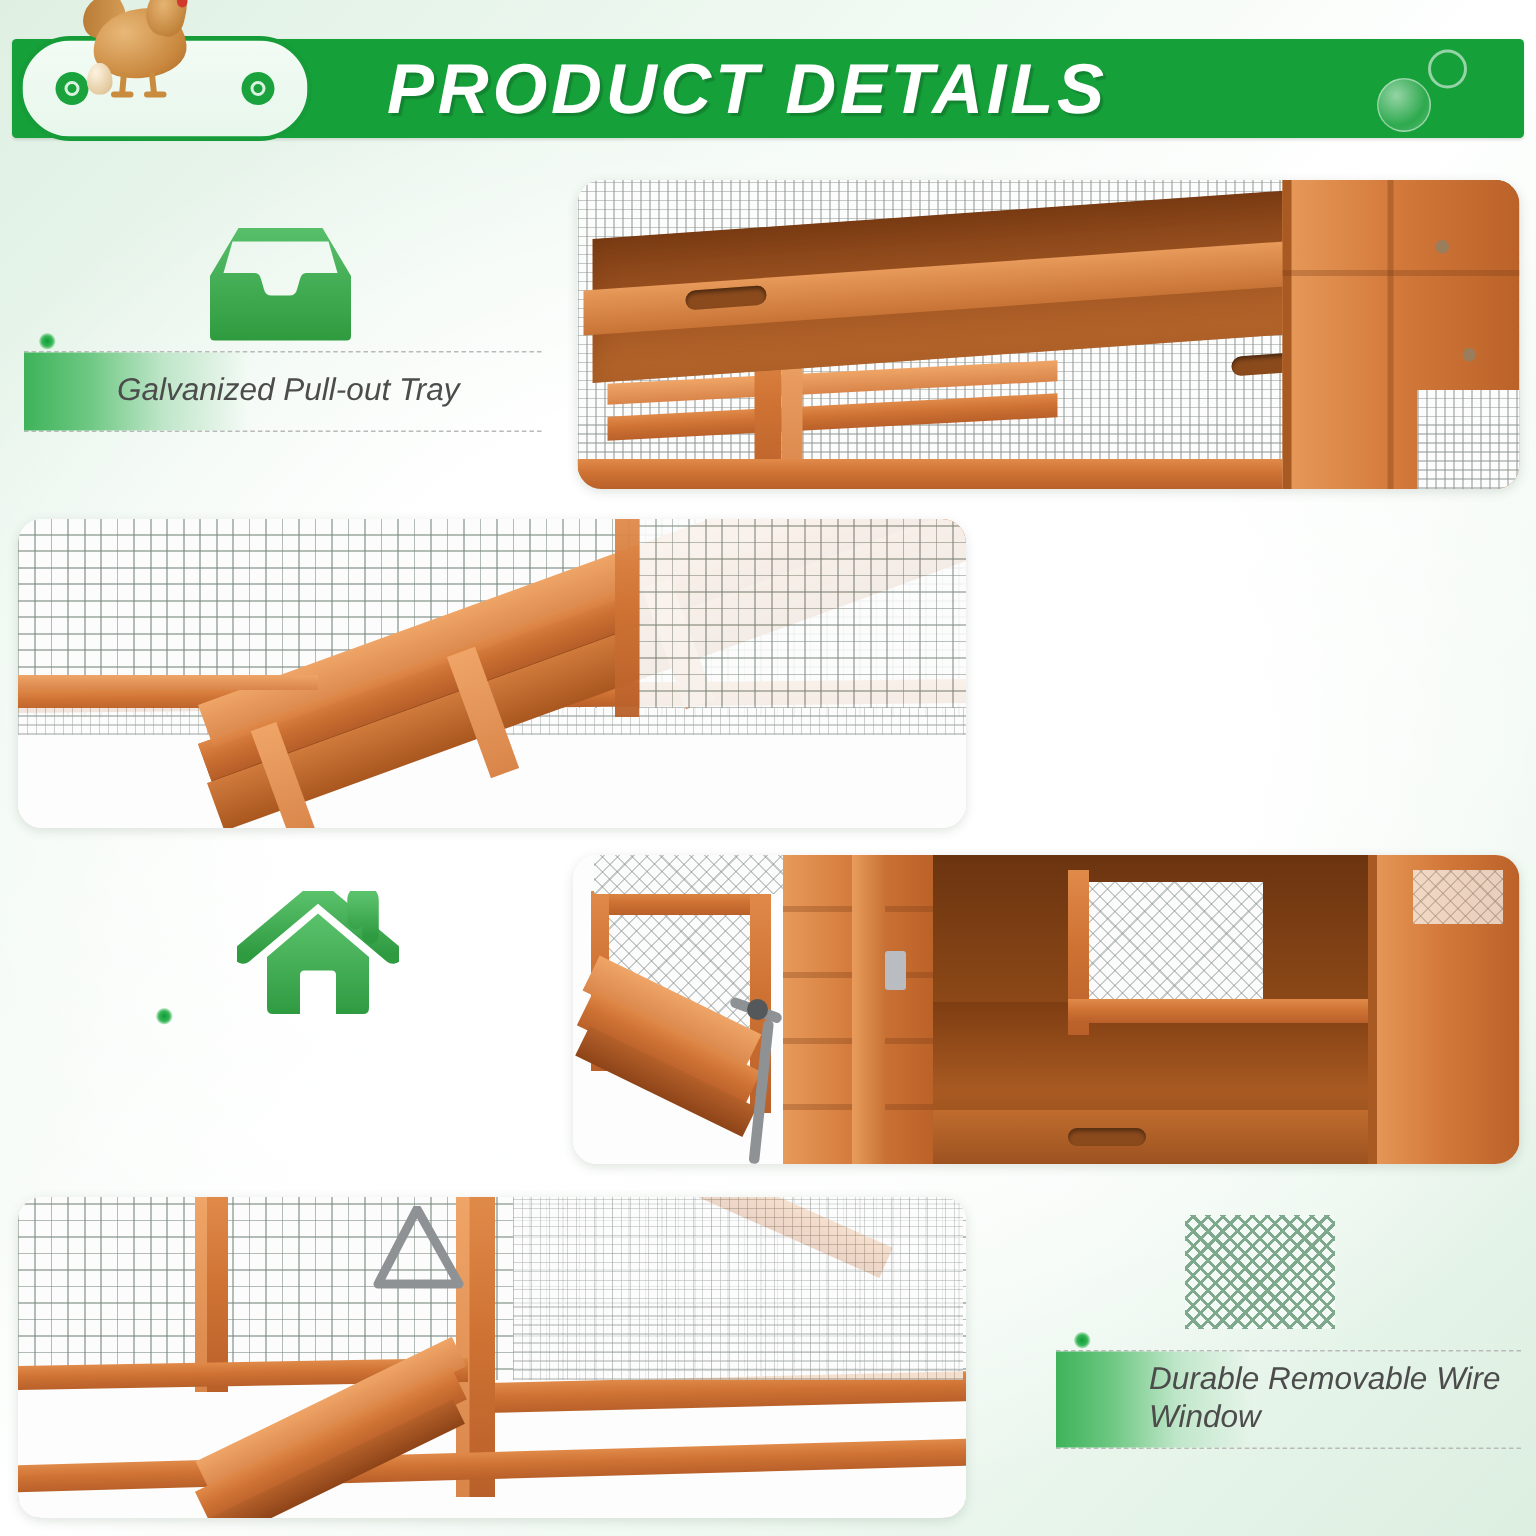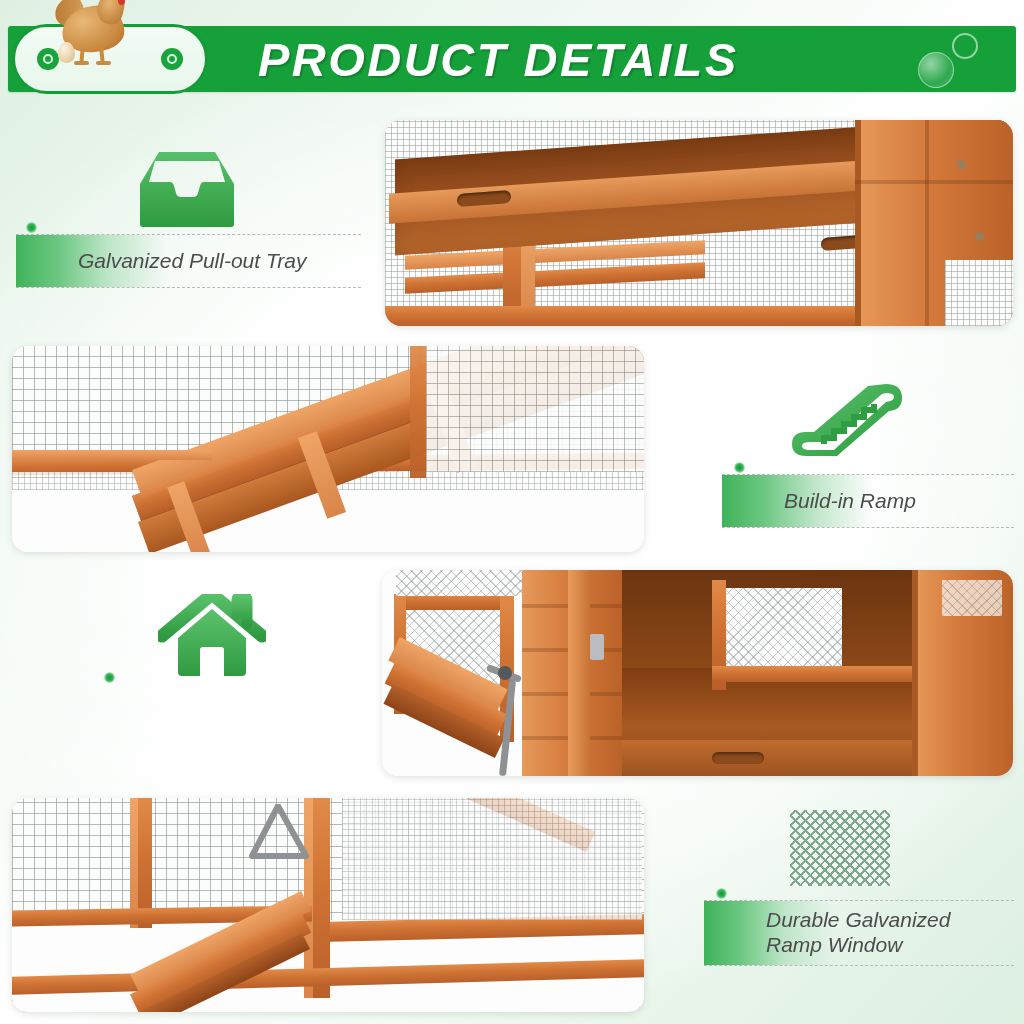--- a/index.html
+++ b/index.html
@@ -252,42 +252,20 @@
       <div class="wood wood-lt" style="left:300px;top:86px;width:20px;height:86px;transform:rotate(-20deg);"></div>
       <div class="wood wood-lt" style="left:430px;top:40px;width:20px;height:86px;transform:rotate(-20deg);"></div>
       <div class="wood wood-lt" style="left:168px;top:136px;width:18px;height:78px;transform:rotate(-20deg);"></div>
 
       <div class="wood" style="left:398px;top:0;width:16px;height:132px;opacity:.95;"></div>
       <div class="mesh" style="left:414px;top:0;width:218px;height:126px;opacity:.9;"></div>
       <div class="wood wood-lt" style="left:0;top:104px;width:200px;height:10px;"></div>
     </div>
   </div>
 
-  <div class="feature" style="left:660px;top:380px;width:364px;height:170px;">
-    <div class="f-icon" style="left:130px;top:0px;">
-      <svg width="120" height="84" viewBox="0 0 120 84">
-        <defs>
-            <linearGradient id="gRamp" x1="0" y1="0" x2="1" y2="1">
-          <stop offset="0" stop-color="#5cc36d"></stop>
-              <stop offset="1" stop-color="#2a9a3d"></stop>
-        </linearGradient>
-          </defs>
-        <path d="M96 4 Q112 4 112 18 Q112 30 99 31 L47 76 L16 76 Q2 76 2 64 Q2 52 16 52
-                 L24 52 L78 6 Z
-                 M92 14 L36 62 L20 62 Q12 62 12 66 Q12 70 20 70 L44 70 L96 22
-                 Q104 21 104 17 Q104 13 96 13 Z" fill="url(#gRamp)" fill-rule="evenodd"></path>
-        <path d="M34 64 L34 58 L44 58 L44 51 L54 51 L54 44 L64 44 L64 37 L74 37 L74 30 L84 30 L84 24" fill="none" stroke="#2f9e42" stroke-width="6" stroke-linejoin="miter"></path>
-      </svg>
-    </div>
-    <div class="f-dot" style="left:74px;top:82px;"></div>
-    <div class="f-bar" style="left:62px;top:94px;width:292px;">
-      <div class="f-bar-fill"></div>
-      <div class="f-text">Build-in Ramp</div>
-    </div>
-  </div>
 
   <div class="photo" style="left:382px;top:570px;width:631px;height:206px;">
     <div class="ph-inner">
       <div style="position:absolute;inset:0;background:#fdfdfd;"></div>
 
       <div class="mesh mesh-diag" style="left:22px;top:40px;width:110px;height:100px;"></div>
       <div class="wood" style="left:12px;top:24px;width:120px;height:16px;"></div>
       <div class="wood" style="left:12px;top:24px;width:12px;height:120px;"></div>
       <div class="wood" style="left:118px;top:24px;width:14px;height:148px;"></div>
       <div class="mesh mesh-diag" style="left:14px;top:0;width:140px;height:26px;"></div>
@@ -378,17 +356,17 @@
     <div class="f-icon" style="left:130px;top:10px;">
       <div style="width:100px;height:76px;
         background-color:#f3f9f4;
         background-image:
           repeating-linear-gradient(45deg, #7fa98d 0 2px, rgba(0,0,0,0) 2px 7px),
           repeating-linear-gradient(-45deg, #7fa98d 0 2px, rgba(0,0,0,0) 2px 7px);"></div>
     </div>
     <div class="f-dot" style="left:56px;top:88px;"></div>
     <div class="f-bar" style="left:44px;top:100px;width:310px;height:66px;">
       <div class="f-bar-fill" style="width:130px;"></div>
-      <div class="f-text two">Durable Galvanized Ramp Window</div>
+      <div class="f-text two">Durable Removable Wire Window</div>
     </div>
   </div>
 
 </div>
 
 </body></html>

